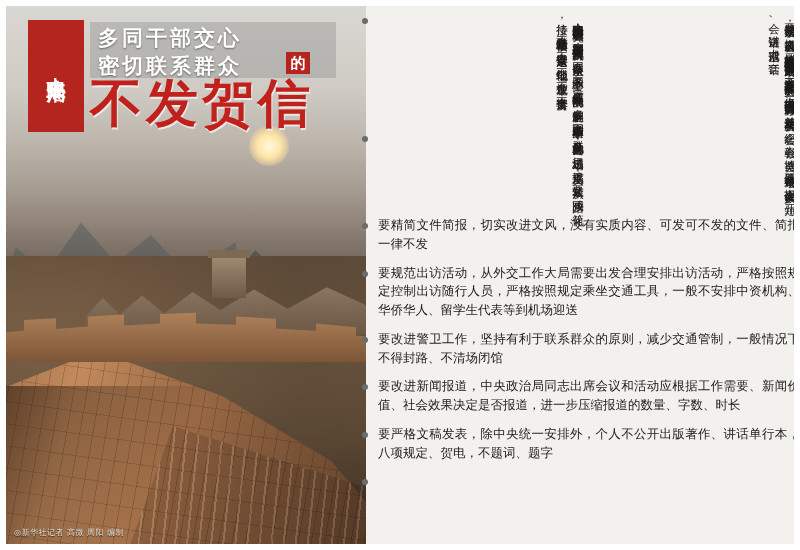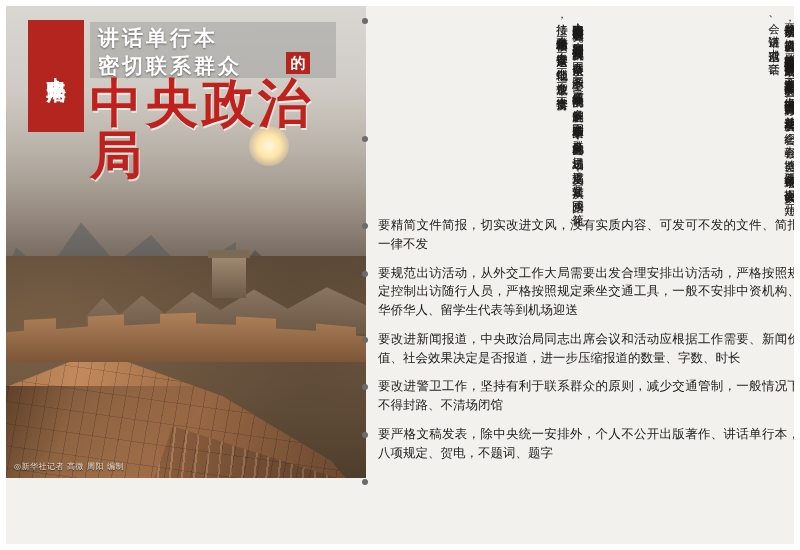--- a/index.html
+++ b/index.html
@@ -10,21 +10,21 @@
   }
   .poster{
     position:relative;width:800px;height:550px;
     background:#f3f1ee;
     box-sizing:border-box;
     border:6px solid #ffffff;
     overflow:hidden;
   }
   
   .photo{
-    position:absolute;left:0;top:0;width:360px;height:472px;
+    position:absolute;left:0;top:0;width:360px;height:538px;
     overflow:hidden;
   }
   .sky{
     position:absolute;left:0;top:0;width:360px;height:300px;
     background:linear-gradient(#d9d7d2 0%,#cfcbc4 28%,#b9b2a9 48%,#a49a90 62%,#8d8076 74%,#6f6257 88%,#534739 100%);
   }
   .sun{
     position:absolute;left:243px;top:120px;width:40px;height:40px;border-radius:50%;
     background:radial-gradient(circle,#fff7e0 0%,#ffe6a8 40%,rgba(255,214,140,0.25) 72%,rgba(255,214,140,0) 100%);
   }
@@ -173,24 +173,24 @@
     <div class="shadowbl"></div>
     <div class="photo-credit">◎新华社记者 高微 周阳 编制</div>
   </div>
 
   <div class="titleblock">
     <div class="tb-left">
       <span>中央政治局：</span>
     </div>
     <div class="tb-right">
       <div class="tb-band"></div>
-      <div class="tb-l1">讲话单行本</div>
+      <div class="tb-l1">多同干部交心</div>
       <div class="tb-l2">密切联系群众</div>
       <div class="tb-de">的</div>
-      <div class="tb-big">中央政治局</div>
+      <div class="tb-big">不发贺信</div>
     </div>
   </div>
 
   <div class="vert-rules">
     <div class="vr-dot" style="left:4px;top:4px;"></div>
     <div class="vr" style="left:14px;width:214px;">中央政治局全体同志要改进调查研究，到基层调研要深入了解真实情况，多同群众座谈，多同干部交心，多了解原汁原味的情况，多解剖麻雀，多到困难和矛盾集中、群众意见多的地方去，切忌走过场、搞形式主义；要轻车简从、减少陪同、简化接待，不张贴悬挂标语横幅，不安排群众迎送，不铺红地毯，不摆放花草，不安排宴请</div>
 
     <div class="vr-dot" style="left:4px;top:122px;"></div>
     <div class="vr" style="left:234px;width:206px;">要精简会议活动，切实改进会风，严格控制以中央名义召开的全国性会议和举行的重大活动，不开泛泛部署工作和提要求的会，未经中央批准一律不出席各类剪彩、奠基活动和庆祝会、纪念会、表彰会、博览会、研讨会及各类论坛；提高会议实效，开短会、讲短话、力戒空话、套话</div>
   </div>
@@ -199,28 +199,28 @@
     <div class="rule">
       <span class="dot"></span>
       <span>要精简文件简报，切实改进文风，没有实质内容、可发可不发的文件、简报一律不发</span>
     </div>
     <div class="rule">
       <span class="dot"></span>
       <span>要规范出访活动，从外交工作大局需要出发合理安排出访活动，严格按照规定控制出访随行人员，严格按照规定乘坐交通工具，一般不安排中资机构、华侨华人、留学生代表等到机场迎送</span>
     </div>
     <div class="rule">
       <span class="dot"></span>
+      <span>要改进警卫工作，坚持有利于联系群众的原则，减少交通管制，一般情况下不得封路、不清场闭馆</span>
+    </div>
+    <div class="rule">
+      <span class="dot"></span>
       <span>要改进新闻报道，中央政治局同志出席会议和活动应根据工作需要、新闻价值、社会效果决定是否报道，进一步压缩报道的数量、字数、时长</span>
     </div>
     <div class="rule">
       <span class="dot"></span>
-      <span>要改进警卫工作，坚持有利于联系群众的原则，减少交通管制，一般情况下不得封路、不清场闭馆</span>
-    </div>
-    <div class="rule">
-      <span class="dot"></span>
       <span>要严格文稿发表，除中央统一安排外，个人不公开出版著作、讲话单行本，八项规定、贺电，不题词、题字</span>
     </div>
     <div class="rule">
       <span class="dot"></span>
     </div>
   </div>
 
 </div>
 
 </body></html>

